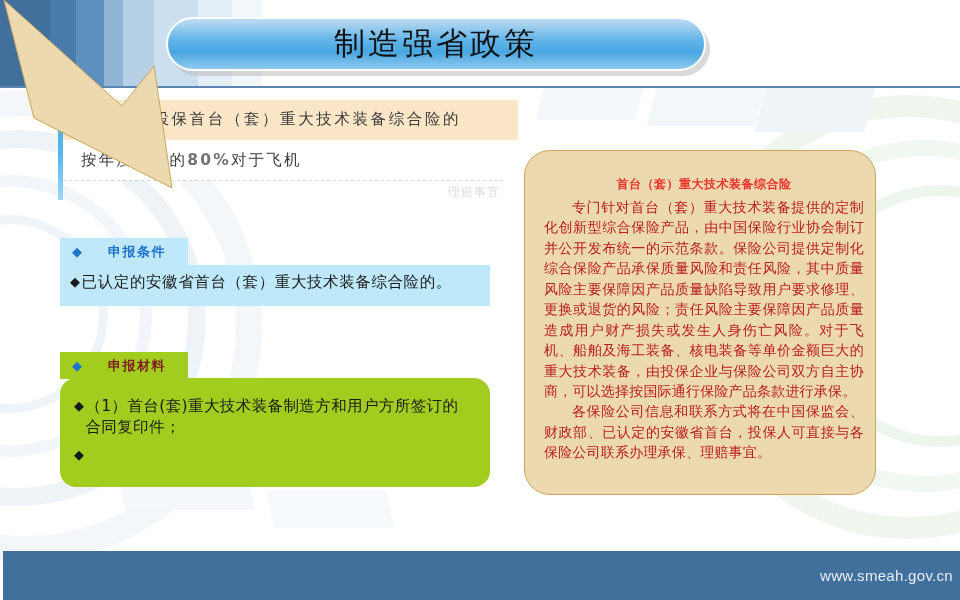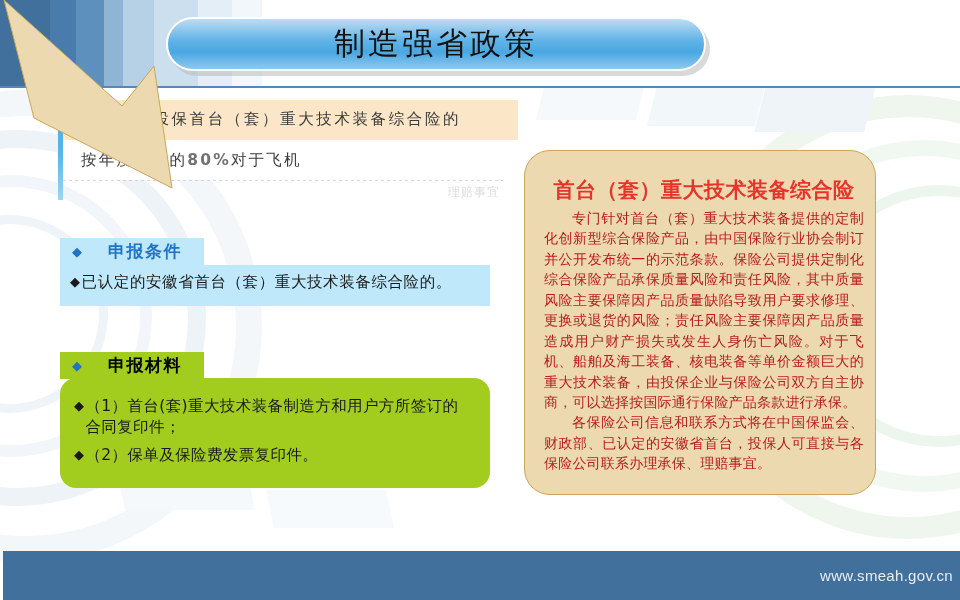--- a/index.html
+++ b/index.html
@@ -170,21 +170,21 @@
   }
   .tab-cond { background: #bfe9fb; }
   .tab-mat  { background: #a2cd1f; }
   .tab-diamond {
     color: #1f74c9;
     font-size: 13px;
     line-height: 1;
     margin-right: 26px;
   }
   .tab-text {
-    font-size: 17px;
+    font-size: 13px;
     font-weight: bold;
     color: #1f74c9;
     letter-spacing: 1.5px;
     font-family: Liberation Sans, sans-serif;
   }
   .panel-cond {
     background: #bfe9fb;
     padding: 7px 14px 13px 10px;
     width: 430px;
     box-sizing: border-box;
@@ -246,21 +246,21 @@
   }
   .callout-inner {
     position: absolute;
     left: 530px;
     top: 176px;
     width: 342px;
     box-sizing: border-box;
     padding: 0 8px 0 14px;
   }
   .callout-title {
-    font-size: 21px;
+    font-size: 12px;
     font-weight: bold;
     color: #e8332a;
     text-align: center;
     letter-spacing: 0.5px;
     margin-bottom: 4px;
     font-family: "DejaVu Serif", "Liberation Serif", serif;
   }
   .callout-body {
     font-size: 14px;
     line-height: 1.46;
@@ -347,30 +347,29 @@
       <div class="bullet-row">
         <span class="bullet-mark">◆</span>
         <span>已认定的安徽省首台（套）重大技术装备综合险的。</span>
       </div>
     </div>
   </div>
 
   <div class="sec-mat">
     <div class="tab-label tab-mat" style="background: rgb(162, 205, 31);">
       <span class="tab-diamond" style="color: rgb(31, 116, 201);">◆</span>
-      <span class="tab-text" style="color: #000000;">申报材料</span>
+      <span class="tab-text" style="color: #7f1d1d;">申报材料</span>
     </div>
     <div class="panel-mat" style="background: rgb(162, 205, 31);">
       <div class="bullet-row">
         <span class="bullet-mark">◆</span>
         <span>（1）首台(套)重大技术装备制造方和用户方所签订的合同复印件；</span>
       </div>
       <div class="bullet-row">
         <span class="bullet-mark">◆</span>
-        <span>（2）保单及保险费发票复印件。</span>
       </div>
     </div>
   </div>
 
   <svg class="callout-tail" viewBox="0 0 560 400">
     <path d="M 10 2 L 128 108 L 160 68 L 178 190 L 40 120 Z" fill="#ecd9af" stroke="#c9a659" stroke-width="1" transform="translate(-6,-2)"></path>
   </svg>
   <div class="callout" style="background: rgb(236, 217, 175); border-color: rgb(201, 166, 89);"></div>
   <div class="callout-inner">
     <div class="callout-title" style="color: rgb(232, 51, 42);">首台（套）重大技术装备综合险</div>

